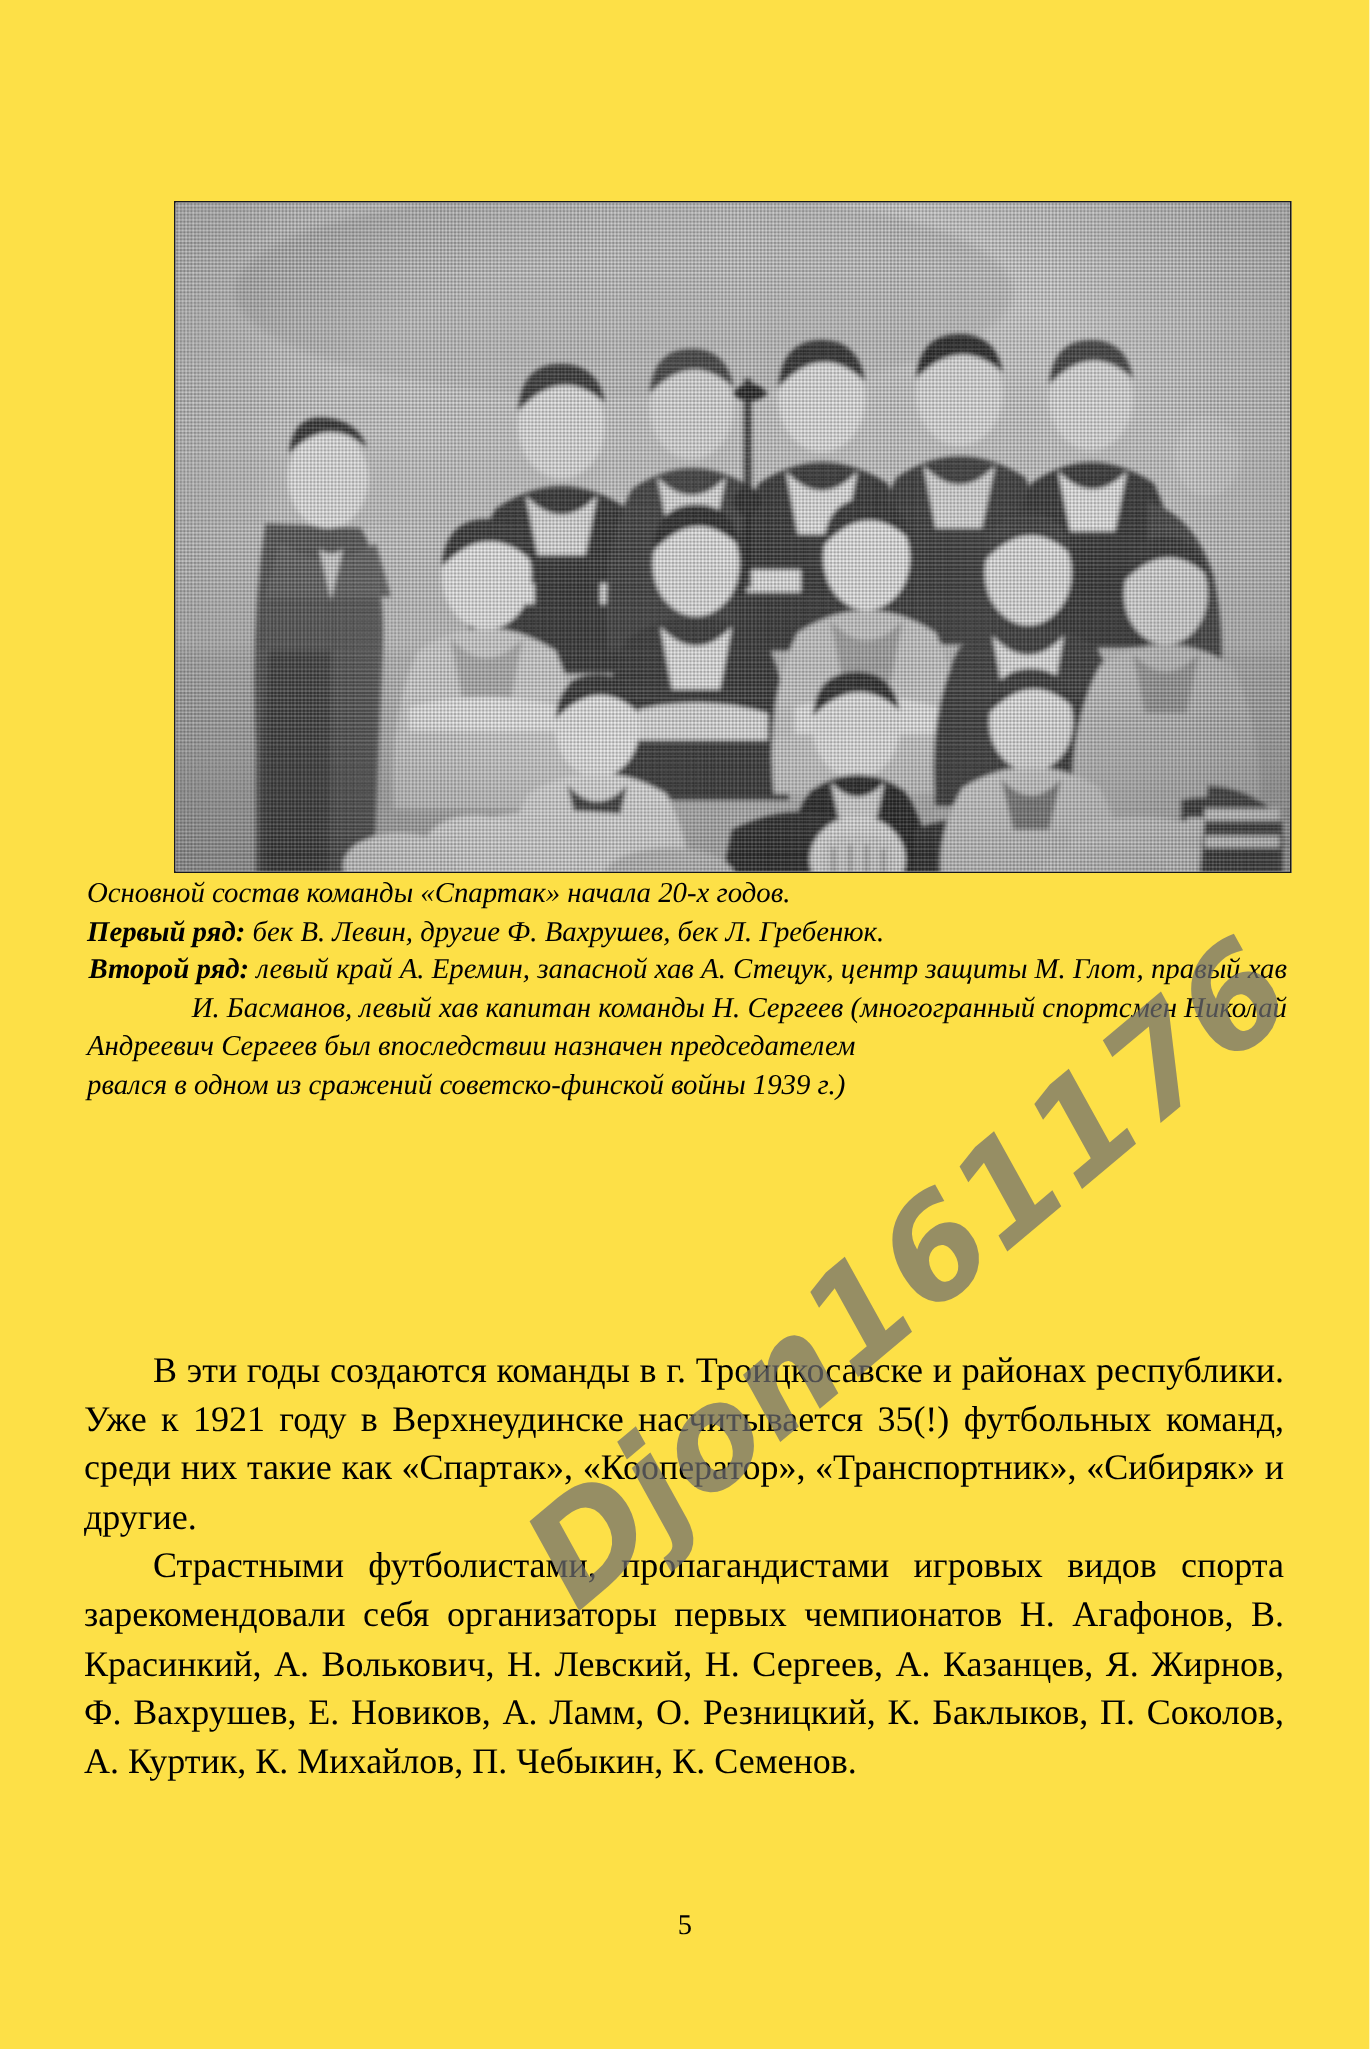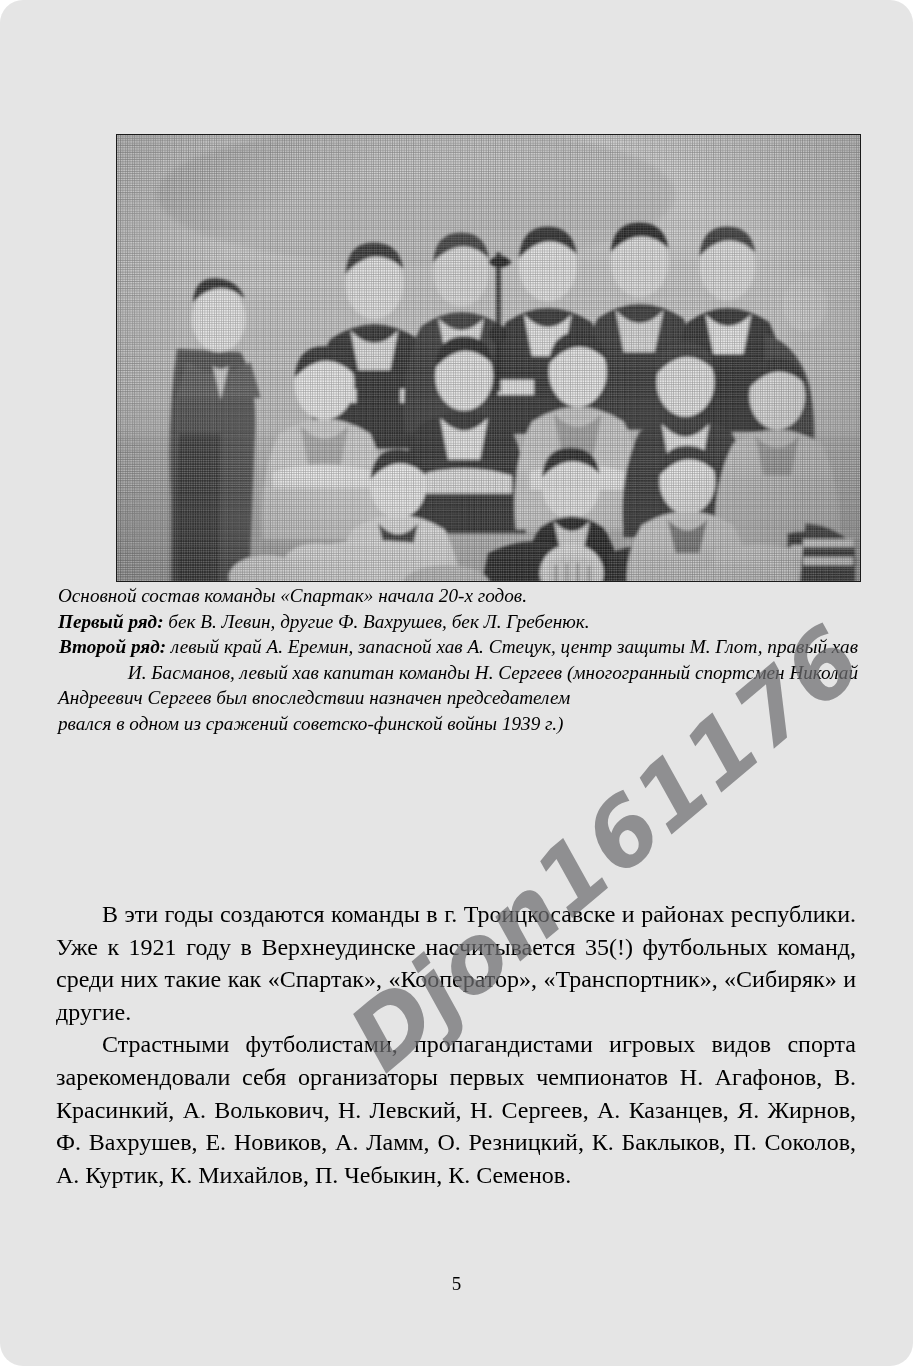--- a/index.html
+++ b/index.html
@@ -14,22 +14,21 @@
     position: relative;
     overflow: hidden;
     font-family: "Liberation Serif", "DejaVu Serif", serif;
     color: #000000;
   }
 
   
   #page {
     position: absolute;
     inset: 0;
-    background: #e5e5e5;
-    border-radius: 23px;
+    background: #fde047;
   }
 
   
   #photo-figure {
     position: absolute;
     left: 76px;
     top: 118px;
     width: 745px;
     height: 448px;
   }

